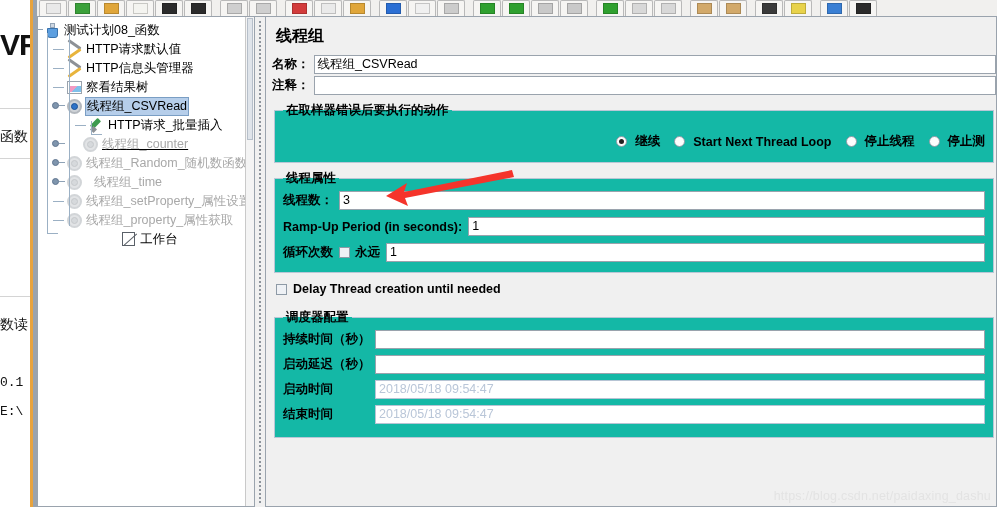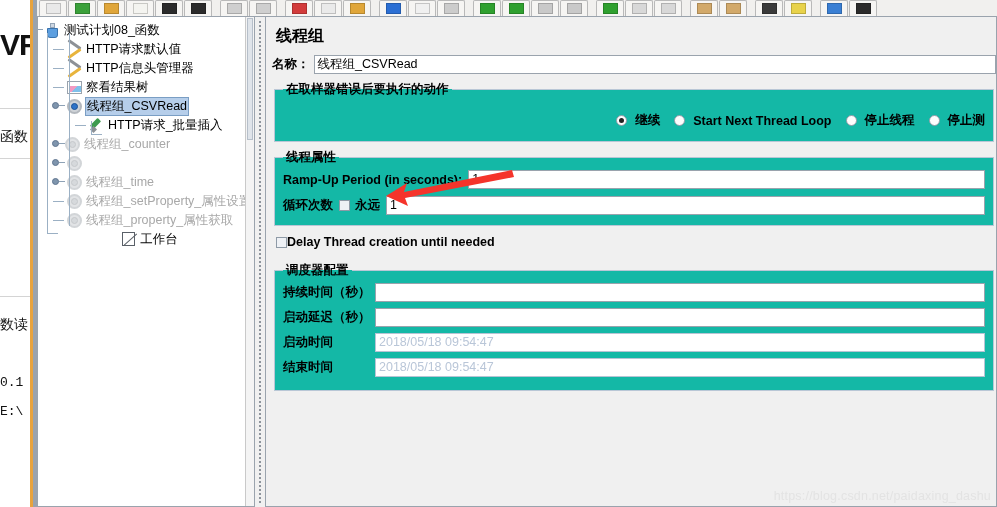--- a/index.html
+++ b/index.html
@@ -107,21 +107,21 @@
 
   .radios{display:flex;align-items:center;justify-content:flex-end;gap:14px;
           padding:10px 0 4px 0;font-weight:bold;font-size:12.5px;}
   .radio{display:flex;align-items:center;gap:8px;white-space:nowrap;}
   .rdot{width:11px;height:11px;border-radius:50%;background:#fdfdfd;
         border:1px solid #8e9aa6;box-sizing:border-box;position:relative;flex:0 0 11px;}
   .rdot.on::after{content:"";position:absolute;left:2px;top:2px;width:5px;height:5px;
                   border-radius:50%;background:#222;}
   .cbox{width:11px;height:11px;background:#eef1f5;border:1px solid #8e9aa6;box-sizing:border-box;
         flex:0 0 11px;}
-  .ckrow{display:flex;align-items:center;font-weight:bold;font-size:12.5px;
+  .ckrow{display:flex;align-items:center;gap:6px;font-weight:bold;font-size:12.5px;
          margin:9px 0 0 4px;}
 
   .tp-row{display:flex;align-items:center;margin-bottom:7px;}
   .tp-row .lab{font-weight:bold;font-size:12.5px;white-space:nowrap;padding-right:6px;}
   .sch-row{display:flex;align-items:center;margin-bottom:6px;}
   .sch-row .lab{font-weight:bold;font-size:12.5px;white-space:nowrap;width:92px;}
 
   
   .arrow{position:absolute;left:360px;top:168px;width:155px;height:45px;pointer-events:none;}
   
@@ -291,21 +291,21 @@
         <div class="node" style="padding-left: 50px;">
           <span class="elbow" style="left: 37px; top: 9px; width: 11px;"></span>
           <span class="ico">
             <span class="ic-pen">
               <span class="bar"></span>
               <span class="tip"></span>
             </span>
           </span>
           <span class="lbl">HTTP请求_批量插入</span>
         </div>
-        <div class="node dim" style="padding-left: 26px;">
+        <div class="node dim" style="padding-left: 44px; text-decoration: underline;">
           <span class="hinge" style="left: 14px;">
             <span class="knob"></span>
             <span class="stem"></span>
           </span>
           <span class="ico">
             <span class="ic-gear off">
               <span class="outer"></span>
               <span class="inner"></span>
             </span>
           </span>
@@ -315,22 +315,23 @@
           <span class="hinge" style="left: 14px;">
             <span class="knob"></span>
             <span class="stem"></span>
           </span>
           <span class="ico">
             <span class="ic-gear off">
               <span class="outer"></span>
               <span class="inner"></span>
             </span>
           </span>
-        </div>
-        <div class="node dim" style="padding-left: 28px;">
+          <span class="lbl">线程组_Random_随机数函数</span>
+        </div>
+        <div class="node dim" style="padding-left: 28px; gap: 8px;">
           <span class="hinge" style="left: 14px;">
             <span class="knob"></span>
             <span class="stem"></span>
           </span>
           <span class="ico">
             <span class="ic-gear off">
               <span class="outer"></span>
               <span class="inner"></span>
             </span>
           </span>
@@ -382,20 +383,24 @@
   <div class="panel">
     <div class="panel-inner">
 
       <div class="ptitle">线程组</div>
 
       <div class="row">
         <div class="lab">名称：</div>
         <div class="fld">线程组_CSVRead</div>
       </div>
 
+      <div class="row">
+        <div class="lab">注释：</div>
+        <div class="fld blank"></div>
+      </div>
 
       <fieldset class="grp">
         <legend>在取样器错误后要执行的动作</legend>
         <div class="radios" id="error-radios">
             <div class="radio">
               <span class="rdot on"></span>
               <span>继续</span>
             </div>
             <div class="radio">
               <span class="rdot"></span>
@@ -408,20 +413,24 @@
             <div class="radio">
               <span class="rdot"></span>
               <span>停止测</span>
             </div>
           </div>
       </fieldset>
 
       <fieldset class="grp">
         <legend>线程属性</legend>
 
+        <div class="tp-row">
+          <div class="lab">线程数：</div>
+          <div class="fld">3</div>
+        </div>
 
         <div class="tp-row">
           <div class="lab">Ramp-Up Period (in seconds):</div>
           <div class="fld">1</div>
         </div>
 
         <div class="tp-row" style="margin-bottom:2px;">
           <div class="lab">循环次数</div>
           <span class="cbox"></span>
           <div class="lab" style="padding:0 6px 0 5px;">永远</div>

